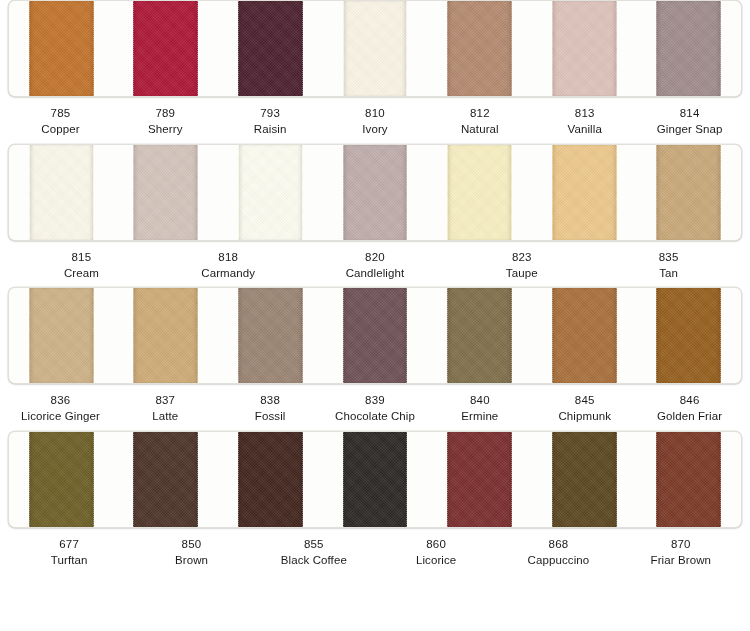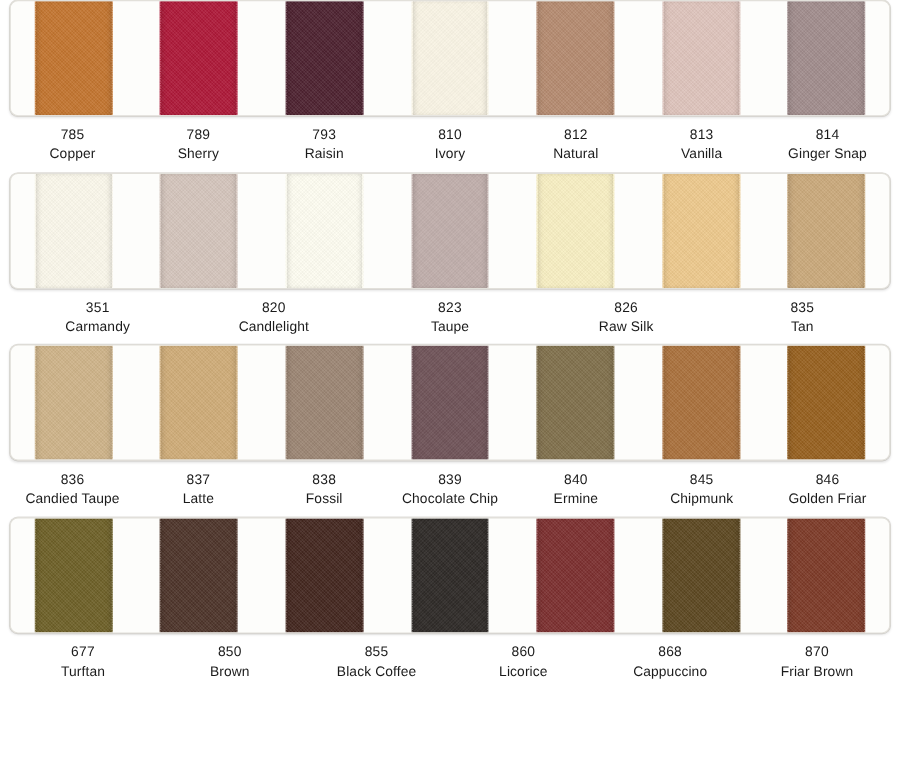--- a/index.html
+++ b/index.html
@@ -188,34 +188,34 @@
         </div>
         <div class="ribbon-cell">
           <div class="ribbon" style="background: rgb(236, 200, 140);"></div>
         </div>
         <div class="ribbon-cell">
           <div class="ribbon" style="background: rgb(201, 168, 122);"></div>
         </div>
       </div>
       <div class="labels">
         <div class="label-cell">
-          <div class="label-code">351</div>
+          <div class="label-code">815</div>
+          <div class="label-name">Cream</div>
+        </div>
+        <div class="label-cell">
+          <div class="label-code">818</div>
           <div class="label-name">Carmandy</div>
         </div>
         <div class="label-cell">
           <div class="label-code">820</div>
           <div class="label-name">Candlelight</div>
         </div>
         <div class="label-cell">
           <div class="label-code">823</div>
           <div class="label-name">Taupe</div>
-        </div>
-        <div class="label-cell">
-          <div class="label-code">826</div>
-          <div class="label-name">Raw Silk</div>
         </div>
         <div class="label-cell">
           <div class="label-code">835</div>
           <div class="label-name">Tan</div>
         </div>
       </div>
     </div>
     <div class="swatch-row">
       <div class="ribbon-card">
         <div class="ribbon-cell">
@@ -236,21 +236,21 @@
         <div class="ribbon-cell">
           <div class="ribbon" style="background: rgb(169, 112, 60);"></div>
         </div>
         <div class="ribbon-cell">
           <div class="ribbon" style="background: rgb(150, 96, 31);"></div>
         </div>
       </div>
       <div class="labels">
         <div class="label-cell">
           <div class="label-code">836</div>
-          <div class="label-name">Candied Taupe</div>
+          <div class="label-name">Licorice Ginger</div>
         </div>
         <div class="label-cell">
           <div class="label-code">837</div>
           <div class="label-name">Latte</div>
         </div>
         <div class="label-cell">
           <div class="label-code">838</div>
           <div class="label-name">Fossil</div>
         </div>
         <div class="label-cell">

